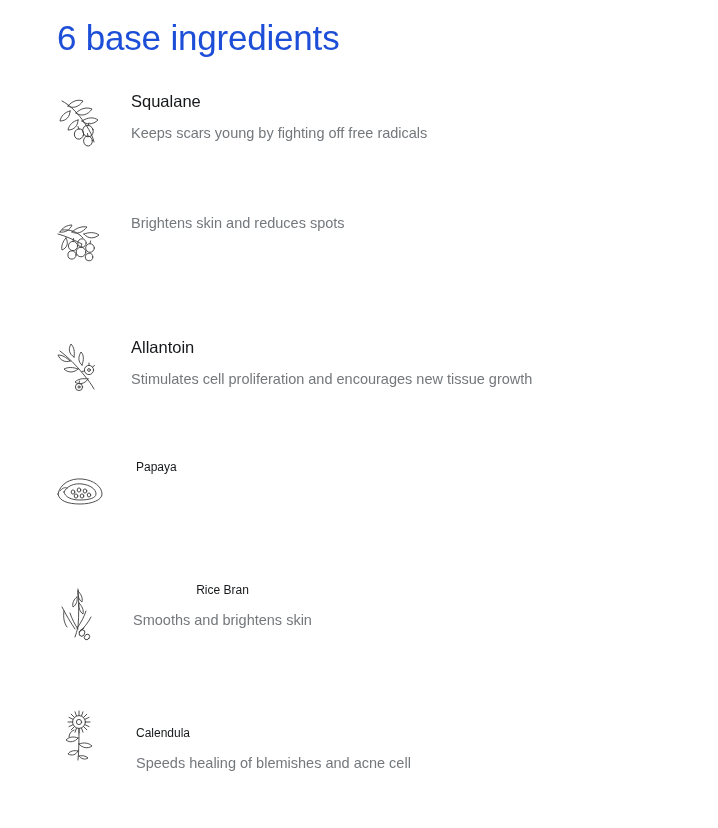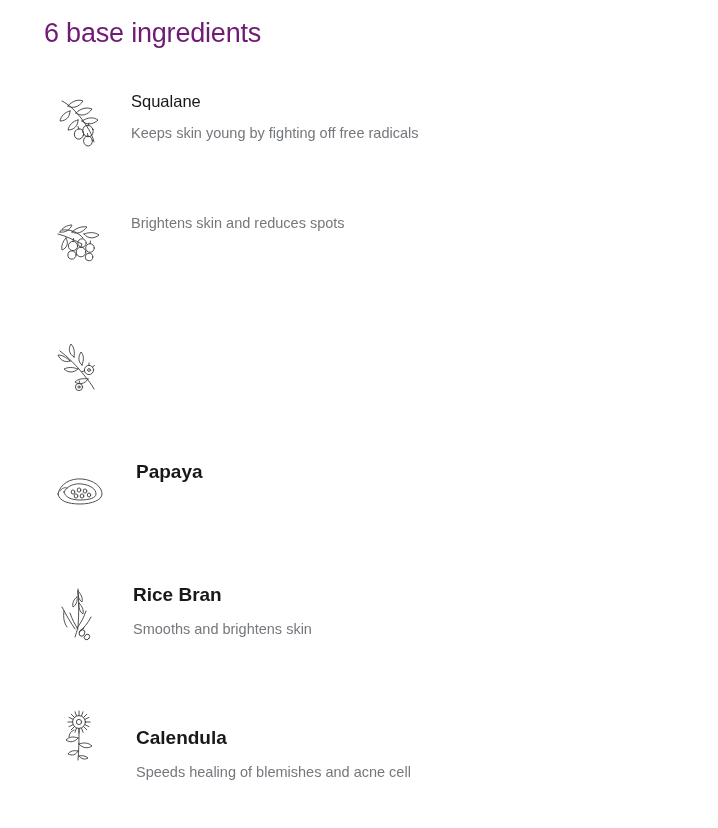--- a/index.html
+++ b/index.html
@@ -16,26 +16,26 @@
   }
   .page {
     position: relative;
     width: 718px;
     height: 828px;
     box-sizing: border-box;
     padding: 0;
   }
   .page-title {
     position: absolute;
-    left: 44px;
+    left: 57px;
     top: 18px;
-    font-size: 27px;
+    font-size: 35px;
     font-weight: 400;
     letter-spacing: -0.2px;
-    color: #701a75;
+    color: #1d4ed8;
     margin: 0;
   }
   .ingredient-list {
     position: absolute;
     left: 0;
     top: 86px;
     width: 718px;
   }
   .ingredient-row {
     position: relative;
@@ -69,23 +69,23 @@
   .ing-desc {
     font-size: 14.5px;
     color: #74787c;
     line-height: 1.3;
     margin: 0;
     font-weight: 400;
   }
   
   .row-0 .ing-text { padding-left: 16px; }
   .row-3 .ing-text { padding-left: 21px; }
-  .row-4 .ing-text { padding-left: 18px; }
+  .row-4 .ing-text { padding-left: 18px; text-align: center; }
   .row-5 .ing-text { padding-left: 21px; margin-top: 20px; }
-  .row-3 .ing-name, .row-4 .ing-name, .row-5 .ing-name { font-size: 19px; font-weight: bold; }
+  .row-3 .ing-name, .row-4 .ing-name, .row-5 .ing-name { font-size: 12px; }
 </style>
 </head>
 <body>
 
 <div class="page">
 
   <h1 class="page-title">6 base ingredients</h1>
 
   <div class="ingredient-list">
 
@@ -101,21 +101,21 @@
           <ellipse cx="40" cy="42" rx="5.2" ry="5.8" transform="rotate(-18 40 42)"></ellipse>
           <ellipse cx="31" cy="45" rx="4.6" ry="5.2" transform="rotate(14 31 45)"></ellipse>
           <ellipse cx="40" cy="52" rx="4.4" ry="5" transform="rotate(-6 40 52)"></ellipse>
           <path d="M40 37 L41 34"></path>
           <path d="M31 40.5 L30 37.5"></path>
           <path d="M40 47.5 L39.5 44.5"></path>
         </svg>
       </div>
       <div class="ing-text">
         <div class="ing-name">Squalane</div>
-        <div class="ing-desc">Keeps skin young by fighting off free radicals</div>
+        <div class="ing-desc">Keeps scars young by fighting off free radicals</div>
       </div>
     </div>
 
     <div class="ingredient-row row-1">
       <div class="ing-icon">
         <svg width="64" height="64" viewBox="0 0 64 64" fill="none" stroke="#3c3c3c" stroke-width="0.9" stroke-linecap="round" stroke-linejoin="round">
           <path d="M10 22 C18 24, 26 28, 34 32"></path>
           <path d="M14 18 C22 17, 30 20, 35 26"></path>
           <path d="M12 20 C14 16, 19 13, 24 13 C22 18, 17 21, 12 20 Z"></path>
           <path d="M24 20 C28 16, 34 14, 39 15 C35 20, 29 23, 24 20 Z"></path>
@@ -150,20 +150,22 @@
           <path d="M41 30.4 L41 28"></path>
           <path d="M36.5 36 L34 36.5"></path>
           <path d="M44.5 32 L46.5 30.5"></path>
           <circle cx="41" cy="35" r="1.4"></circle>
           <circle cx="31" cy="52" r="3.6"></circle>
           <circle cx="31" cy="52" r="1.1"></circle>
           <path d="M31 48.4 L31.5 46"></path>
         </svg>
       </div>
       <div class="ing-text">
+        <div class="ing-name">Allantoin</div>
+        <div class="ing-desc">Stimulates cell proliferation and encourages new tissue growth</div>
       </div>
     </div>
 
     <div class="ingredient-row row-3">
       <div class="ing-icon">
         <svg width="64" height="64" viewBox="0 0 64 64" fill="none" stroke="#3c3c3c" stroke-width="0.9" stroke-linecap="round" stroke-linejoin="round">
           <path d="M10 36 C12 26, 22 20, 34 21 C46 22, 54 29, 54 36 C54 42, 44 46, 32 46 C20 46, 11 43, 10 36 Z"></path>
           <path d="M16 34 C19 28, 26 25, 34 26 C42 27, 48 31, 48 36 C48 40, 41 42, 32 42 C23 42, 17 39, 16 34 Z"></path>
           <ellipse cx="25" cy="34" rx="1.8" ry="2.1"></ellipse>
           <ellipse cx="31" cy="32" rx="1.8" ry="2.1"></ellipse>

